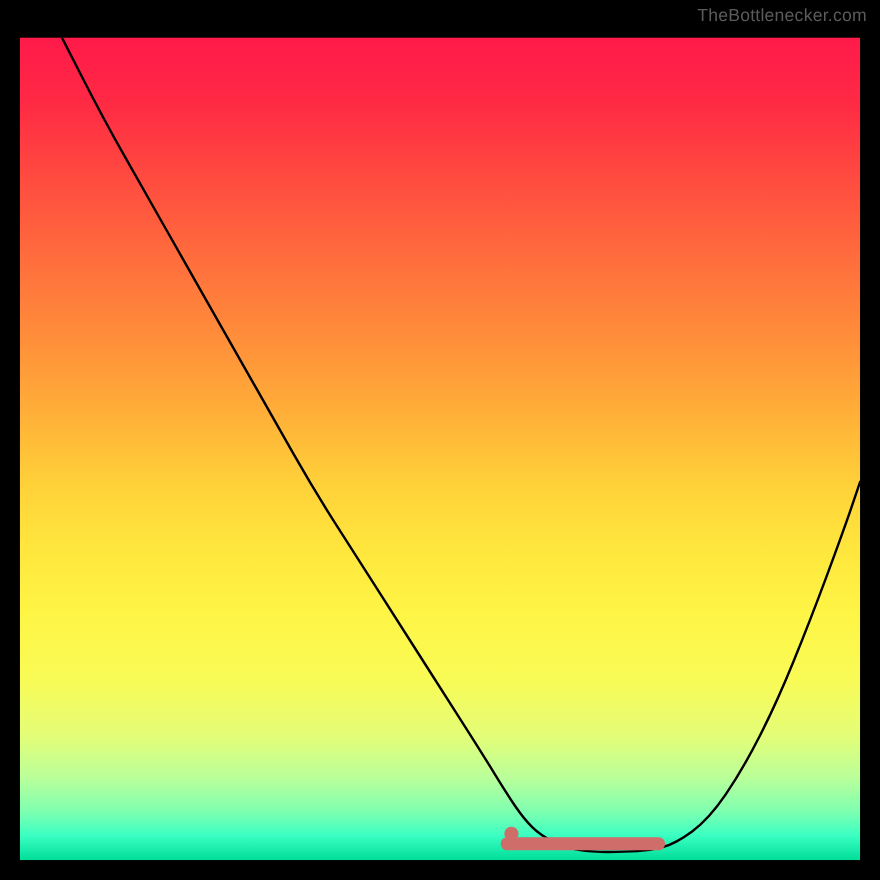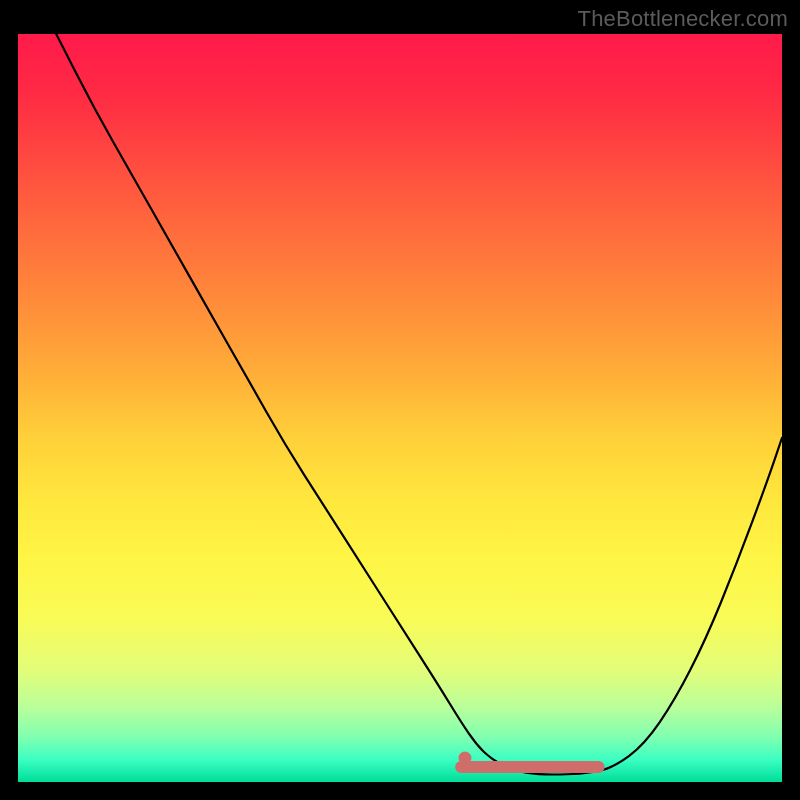--- a/index.html
+++ b/index.html
@@ -8,21 +8,21 @@
     position: relative;
     width: 800px;
     height: 800px;
     background: #000;
   }
   .watermark {
     position: absolute;
     top: 6px;
     right: 12px;
     font-family: Arial, Helvetica, sans-serif;
-    font-size: 22px;
+    font-size: 16px;
     color: #5b5b5b;
     font-weight: 500;
     letter-spacing: 0.2px;
     z-index: 10;
   }
   .plot-area {
     position: absolute;
     left: 18px;
     top: 34px;
     width: 764px;

